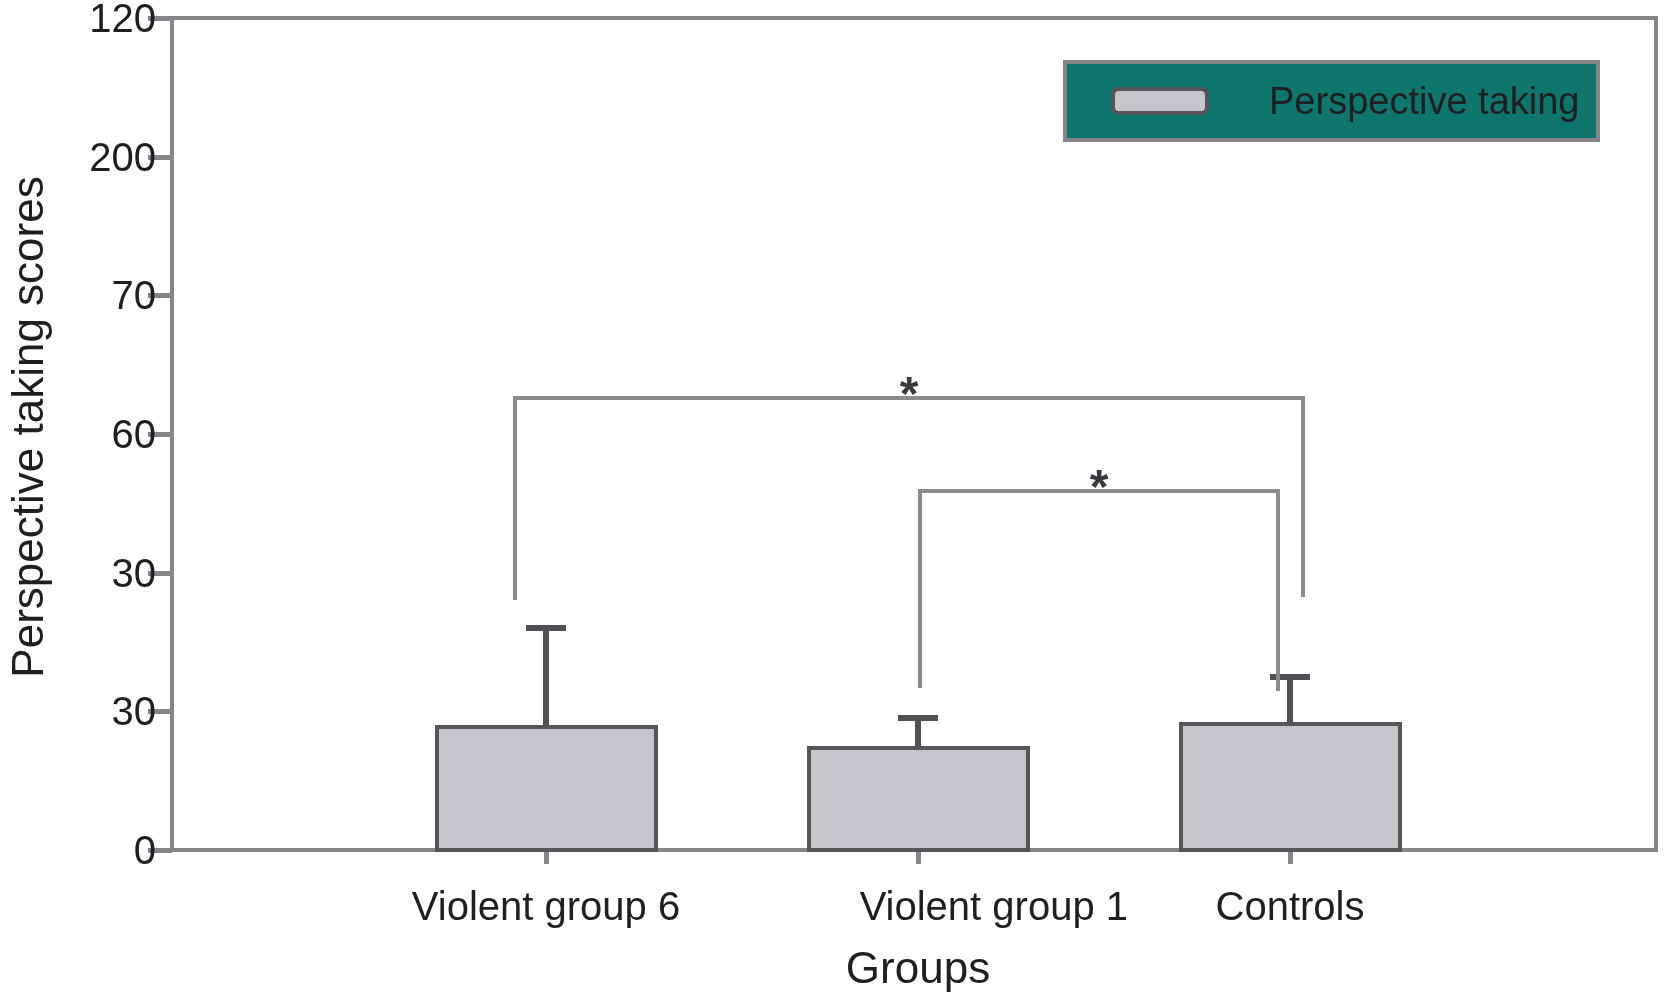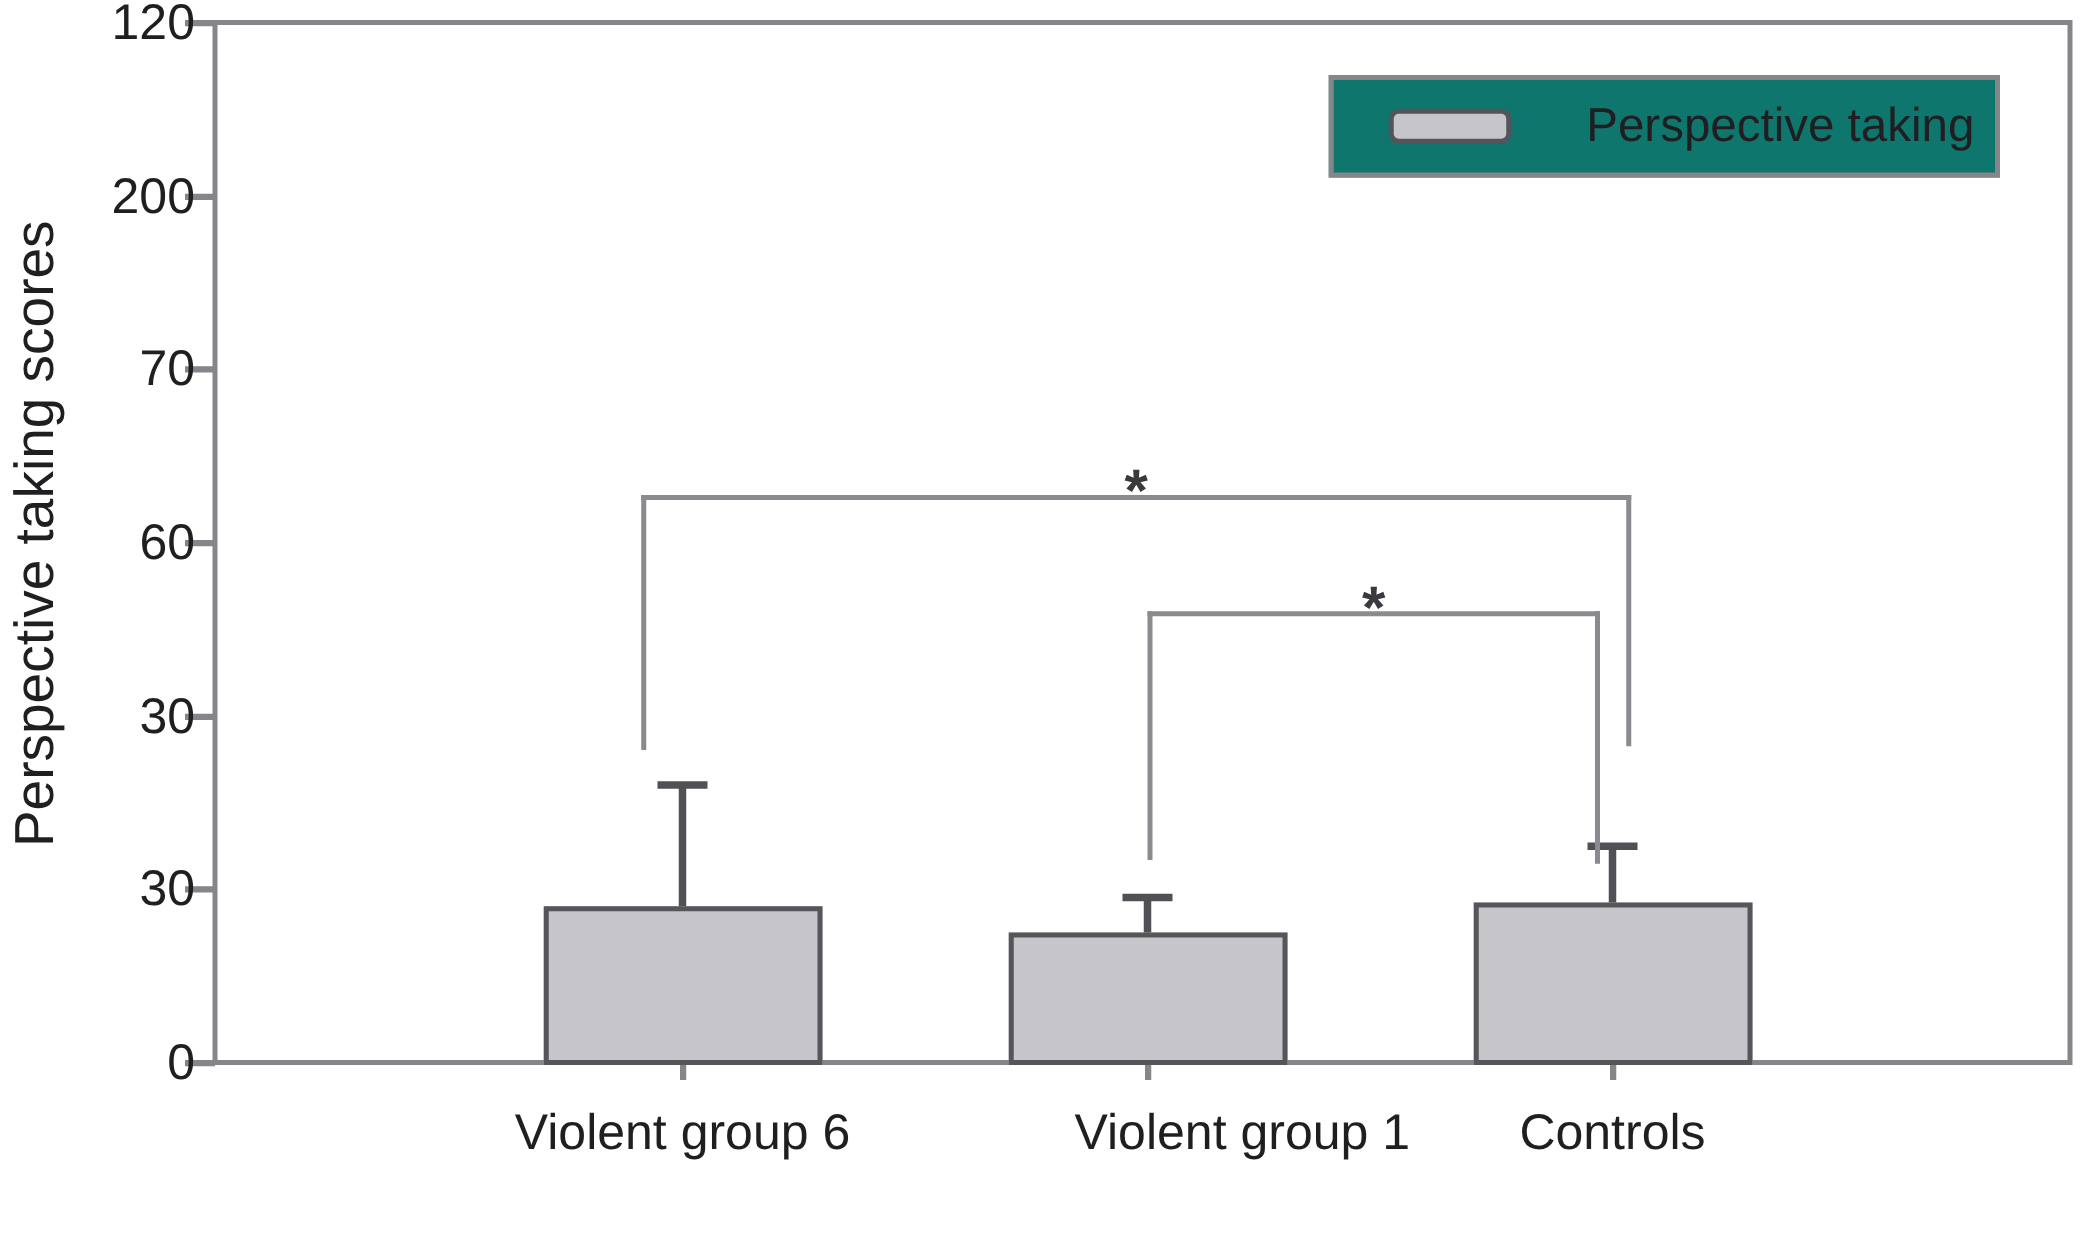--- a/index.html
+++ b/index.html
@@ -56,20 +56,21 @@
     background:#c6c6ca;box-sizing:border-box;margin-right:16px;flex:0 0 auto;
   }
   .legend .legend-label{font-size:38px;line-height:1;}
 </style>
 </head>
 <body>
 
 <div class="fig">
   <div class="frame"></div>
   <div class="ylabel">Perspective taking scores</div>
+  <div class="xlabel">Groups</div>
   <div id="dyn">
       <div class="ytick-mark" style="top: 848px;"></div>
       <div class="ytick-label" style="top: 826px;">0</div>
       <div class="ytick-mark" style="top: 709.333px;"></div>
       <div class="ytick-label" style="top: 687.333px;">30</div>
       <div class="ytick-mark" style="top: 570.667px;"></div>
       <div class="ytick-label" style="top: 548.667px;">30</div>
       <div class="ytick-mark" style="top: 432px;"></div>
       <div class="ytick-label" style="top: 410px; text-align: right;">60</div>
       <div class="ytick-mark" style="top: 293.333px;"></div>

